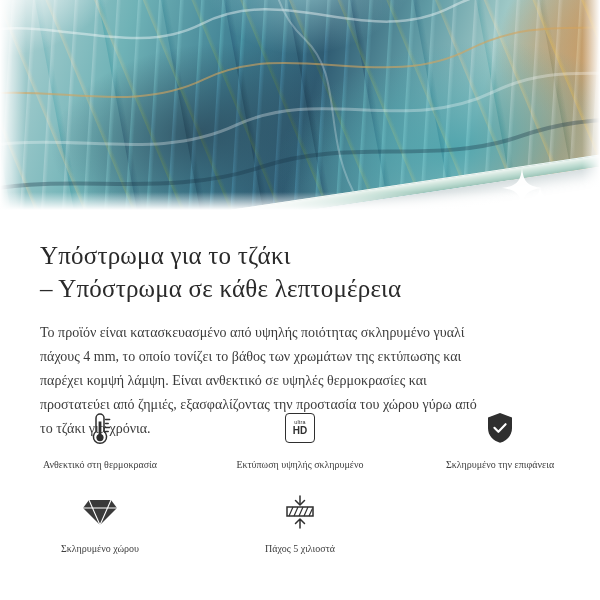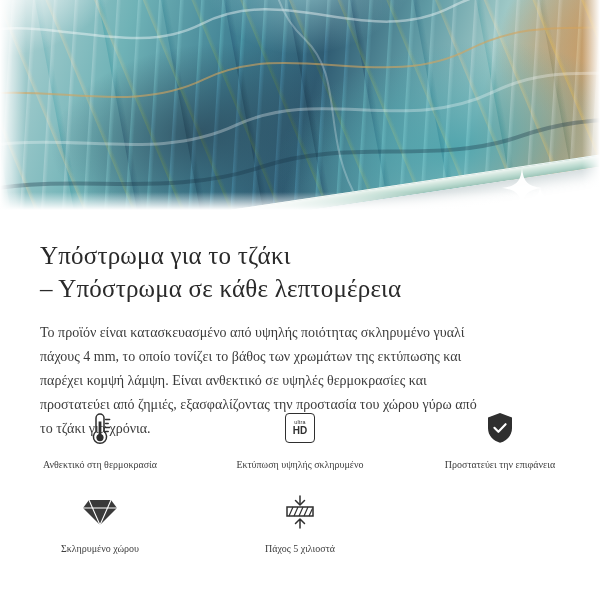--- a/index.html
+++ b/index.html
@@ -276,21 +276,21 @@
       <div class="feature-label">Εκτύπωση υψηλής σκληρυμένο</div>
     </div>
 
     <div class="feature">
       <div class="feature-icon">
         <svg width="34" height="40" viewBox="0 0 34 40">
           <path class="ico-fill" d="M17 5 L29 9.5 v10.5 c0 7.6 -5.2 12.6 -12 14.8 c-6.8 -2.2 -12 -7.2 -12 -14.8 V9.5 z"></path>
           <path d="M11.4 19.8 l4 4 l7.2 -7.6" stroke="#ffffff" stroke-width="2.1" fill="none" stroke-linecap="round" stroke-linejoin="round"></path>
         </svg>
       </div>
-      <div class="feature-label">Προστατεύει την επιφάνεια</div>
+      <div class="feature-label">Σκληρυμένο την επιφάνεια</div>
     </div>
 
     <div class="feature">
       <div class="feature-icon">
         <svg width="38" height="36" viewBox="0 0 38 36">
           <path class="ico-fill" d="M8 6 h22 l6 8 l-17 17 l-17 -17 z" opacity="0.95"></path>
           <path d="M8 6 l3.5 8 M30 6 l-3.5 8 M2 14 h34 M11.5 14 L19 31 M26.5 14 L19 31" stroke="#ffffff" stroke-width="1.1" fill="none"></path>
         </svg>
       </div>
       <div class="feature-label">Σκληρυμένο χώρου</div>

